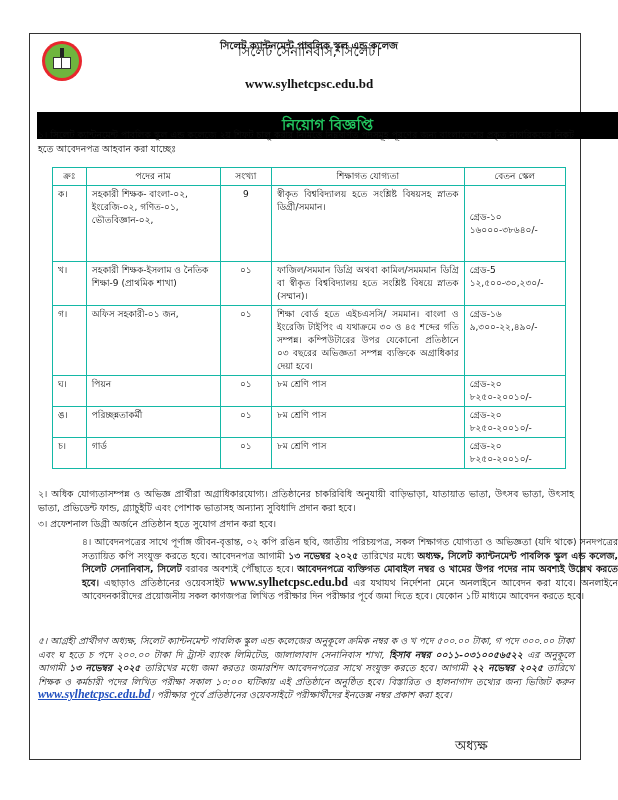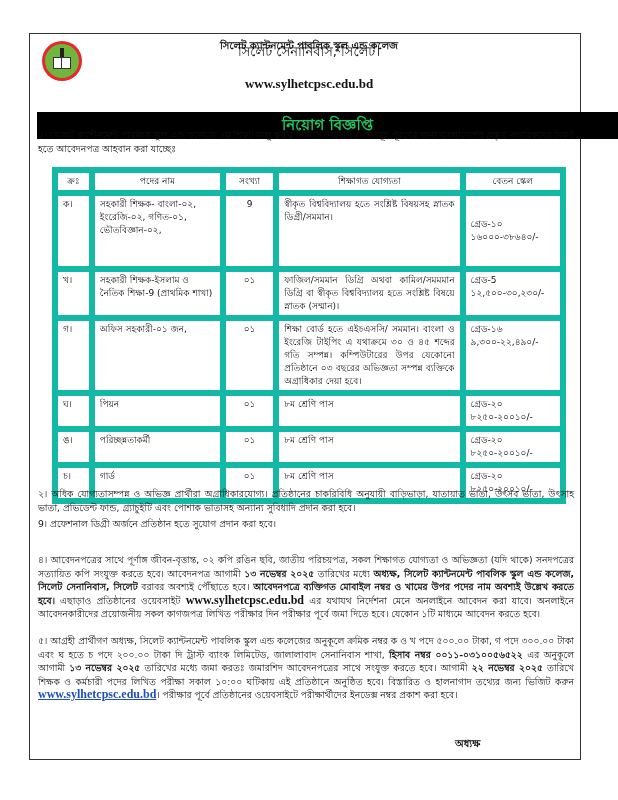--- a/index.html
+++ b/index.html
@@ -18,35 +18,35 @@
   .head-title { position:absolute; left:0; width:618px; text-align:center; }
   .t1 { top:38px; font-size:10px; font-weight:bold; }
   .t2 { top:42px; font-size:13px; }
   .t3 { top:76px; font-size:13px; font-weight:bold; font-family:"Liberation Serif", serif; }
   .banner { position:absolute; left:37px; top:112px; width:581px; height:27px; background:#000;
             color:#22c55e; text-align:center; font-size:15px; line-height:27px; font-weight:bold; }
   .para { position:absolute; left:38px; width:536px; font-size:9.2px; line-height:13.5px; text-align:justify; }
   .p1 { top:128px; }
   table.jobs { position:absolute; left:52px; top:167px; width:514px; border-collapse:collapse;
                font-size:9px; line-height:13px; }
-  table.jobs th, table.jobs td { border:6px solid #14b8a6; padding:2px 5px; vertical-align:top; }
+  table.jobs th, table.jobs td { border:1px solid #14b8a6; padding:2px 5px; vertical-align:top; }
   table.jobs th { font-weight:normal; text-align:center; }
   .c-sl { width:20px; }
   .c-post { width:112px; }
   .c-num { width:36px; text-align:center; }
   .c-qual { width:166px; text-align:justify; }
   .c-pay { width:82px; }
   .p2 { top:487px; }
   .p3 { top:517px; }
-  .p4 { top:553px; }
-  .p5 { top:634px; }
+  .p4 { top:535px;margin-left:44px; }
+  .p5 { top:634px;font-style:italic; }
   .b { font-weight:bold; }
   .url { font-family:"Liberation Serif", serif; font-weight:bold; font-size:12px; }
   .link { color:#1f4fbf; text-decoration:underline; font-family:"Liberation Serif", serif; font-weight:bold; font-size:12px; }
-  .sign { position:absolute; left:455px; top:736px; font-size:10px; font-weight:bold; }
+  .sign { position:absolute; left:455px; top:736px; font-size:13px; font-weight:normal; }
 </style>
 </head>
 <body>
 
 <div class="frame"></div>
 
 <div class="logo">
   <div class="inner"></div>
     <div class="tower"></div>
     <div class="book"></div>
@@ -128,19 +128,19 @@
       <td class="c-qual">৮ম শ্রেণি পাস</td>
       <td class="c-pay">
         <div>গ্রেড-২০</div>
         <div>৮২৫০-২০০১০/-</div>
       </td>
     </tr>
   </tbody>
 </table>
 
 <div class="para p2">২। অধিক যোগ্যতাসম্পন্ন ও অভিজ্ঞ প্রার্থীরা অগ্রাধিকারযোগ্য। প্রতিষ্ঠানের চাকরিবিধি অনুযায়ী বাড়িভাড়া, যাতায়াত ভাতা, উৎসব ভাতা, উৎসাহ ভাতা, প্রভিডেন্ট ফান্ড, গ্র্যাচুইটি এবং পোশাক ভাতাসহ অন্যান্য সুবিধাদি প্রদান করা হবে।</div>
-<div class="para p3">9। প্রফেশনাল ডিগ্রী অর্জনে প্রতিষ্ঠান হতে সুযোগ প্রদান করা হবে।</div>
+<div class="para p3">৩। প্রফেশনাল ডিগ্রী অর্জনে প্রতিষ্ঠান হতে সুযোগ প্রদান করা হবে।</div>
 
 <div class="para p4"><span>৪। আবেদনপত্রের সাথে পূর্ণাঙ্গ জীবন-বৃত্তান্ত, ০২ কপি রঙিন ছবি, জাতীয় পরিচয়পত্র, সকল শিক্ষাগত যোগ্যতা ও অভিজ্ঞতা (যদি থাকে) সনদপত্রের সত্যায়িত কপি সংযুক্ত করতে হবে। আবেদনপত্র আগামী </span><span class="b">১৩ নভেম্বর ২০২৫</span><span> তারিখের মধ্যে </span><span class="b">অধ্যক্ষ, সিলেট ক্যান্টনমেন্ট পাবলিক স্কুল এন্ড কলেজ, সিলেট সেনানিবাস, সিলেট</span><span> বরাবর অবশ্যই পৌঁছাতে হবে। </span><span class="b">আবেদনপত্রে ব্যক্তিগত মোবাইল নম্বর ও খামের উপর পদের নাম অবশ্যই উল্লেখ করতে হবে।</span><span> এছাড়াও প্রতিষ্ঠানের ওয়েবসাইট </span><span class="url">www.sylhetcpsc.edu.bd</span><span> এর যথাযথ নির্দেশনা মেনে অনলাইনে আবেদন করা যাবে। অনলাইনে আবেদনকারীদের প্রয়োজনীয় সকল কাগজপত্র লিখিত পরীক্ষার দিন পরীক্ষার পূর্বে জমা দিতে হবে। যেকোন ১টি মাধ্যমে আবেদন করতে হবে।</span></div>
 
 <div class="para p5"><span>৫। আগ্রহী প্রার্থীগণ অধ্যক্ষ, সিলেট ক্যান্টনমেন্ট পাবলিক স্কুল এন্ড কলেজের অনুকূলে ক্রমিক নম্বর ক ও খ পদে ৫০০.০০ টাকা, গ পদে ৩০০.০০ টাকা এবং ঘ হতে চ পদে ২০০.০০ টাকা দি ট্রাস্ট ব্যাংক লিমিটেড, জালালাবাদ সেনানিবাস শাখা, </span><span class="b">হিসাব নম্বর ০০১১-০৩১০০৫৬৫২২</span><span> এর অনুকূলে আগামী </span><span class="b">১৩ নভেম্বর ২০২৫</span><span> তারিখের মধ্যে জমা করতঃ জমারশিদ আবেদনপত্রের সাথে সংযুক্ত করতে হবে। আগামী </span><span class="b">২২ নভেম্বর ২০২৫</span><span> তারিখে শিক্ষক ও কর্মচারী পদের লিখিত পরীক্ষা সকাল ১০:০০ ঘটিকায় এই প্রতিষ্ঠানে অনুষ্ঠিত হবে। বিস্তারিত ও হালনাগাদ তথ্যের জন্য ভিজিট করুন </span><span class="link">www.sylhetcpsc.edu.bd</span><span>। পরীক্ষার পূর্বে প্রতিষ্ঠানের ওয়েবসাইটে পরীক্ষার্থীদের ইনডেক্স নম্বর প্রকাশ করা হবে।</span></div>
 
 <div class="sign">অধ্যক্ষ</div>
 
 </body></html>

